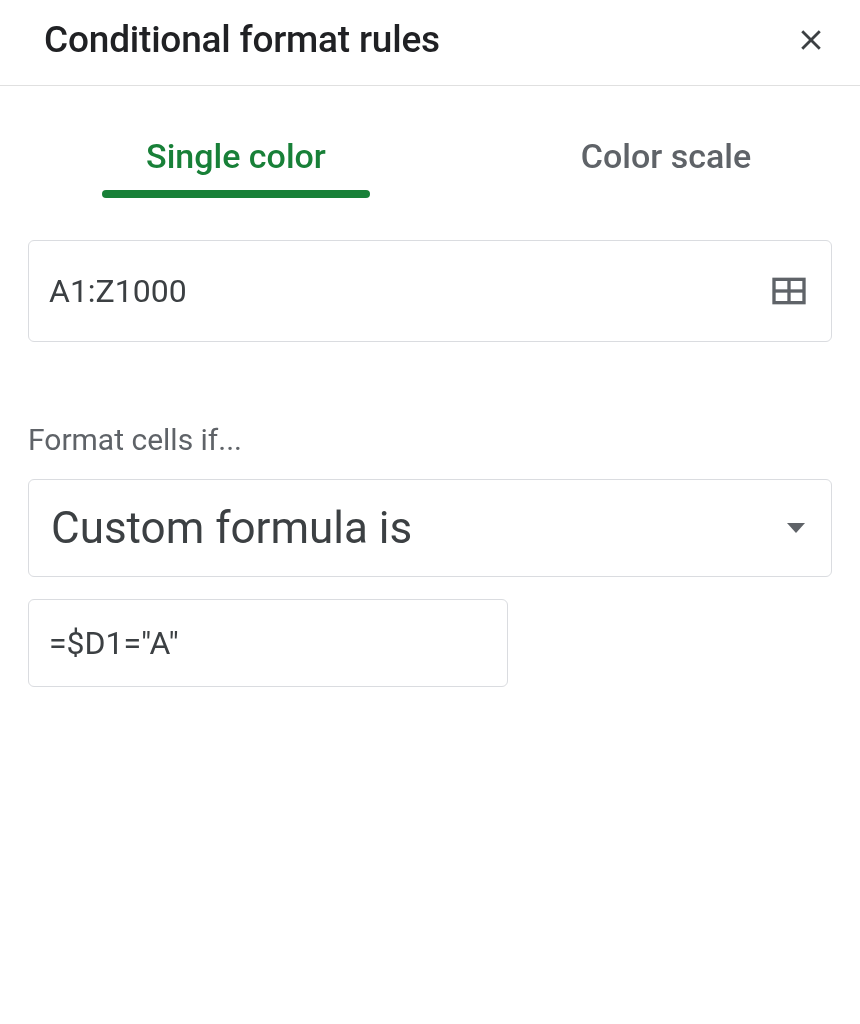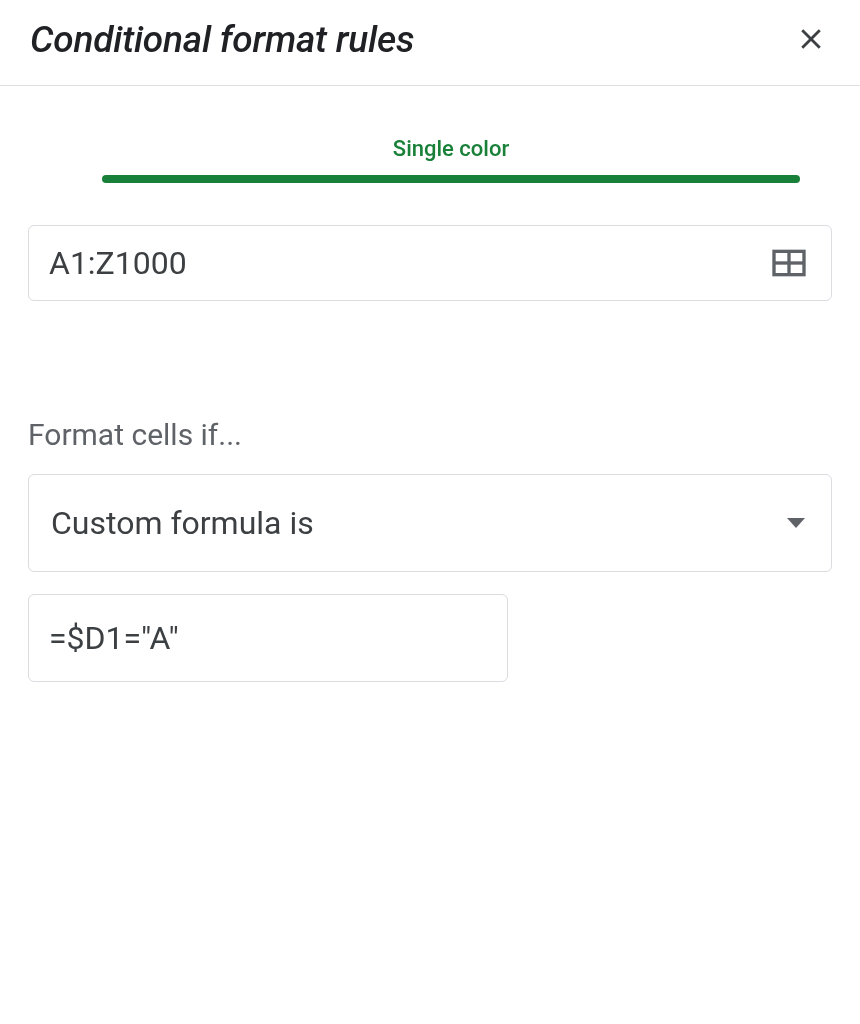--- a/index.html
+++ b/index.html
@@ -10,24 +10,23 @@
     body {
       font-family: 'Google Sans', Roboto, Arial, sans-serif;
       background: #fff;
       width: 860px;
       height: 1024px;
       color: #202124;
     }
     .header {
       display: flex;
       justify-content: space-between;
-      align-items: flex-start;
-      padding: 18px 28px 24px 30px;
+      align-items: flex-end;
+      padding: 18px 28px 24px 44px;
       border-bottom: 1px solid #e0e0e0;
-      font-style: italic;
     }
     .header-title {
       font-size: 37px;
       font-weight: 500;
       color: #202124;
       letter-spacing: -0.2px;
     }
     .close-btn {
       background: none;
       border: none;
@@ -41,21 +40,21 @@
       width: 30px;
       height: 30px;
     }
     .tabs {
       display: flex;
       padding: 32px 0 0 0;
     }
     .tab {
       flex: 1;
       text-align: center;
-      font-size: 22px;
+      font-size: 34px;
       font-weight: 500;
       padding: 18px 0 16px 0;
       cursor: pointer;
       position: relative;
       color: #5f6368;
       margin-left: 42px;
     }
     .tab.active {
       color: #188038;
     }
@@ -76,21 +75,21 @@
       font-weight: 500;
       color: #3c4043;
       margin-bottom: 32px;
     }
     .range-input-wrap {
       display: flex;
       align-items: center;
       border: 1px solid #dadce0;
       border-radius: 6px;
       padding: 0 18px 0 20px;
-      height: 76px;
+      height: 102px;
     }
     .range-input {
       flex: 1;
       border: none;
       outline: none;
       font-size: 32px;
       font-family: inherit;
       color: #3c4043;
       background: transparent;
     }
@@ -106,35 +105,34 @@
       width: 40px;
       height: 40px;
     }
     .section-gap {
       height: 80px;
     }
     .sub-label {
       font-size: 30px;
       color: #5f6368;
       margin-bottom: 22px;
-      margin-top: 36px;
     }
     .select-wrap {
       display: flex;
       align-items: center;
       justify-content: space-between;
       border: 1px solid #dadce0;
       border-radius: 6px;
       padding: 0 26px 0 22px;
       height: 98px;
       cursor: pointer;
       margin-bottom: 22px;
     }
     .select-text {
-      font-size: 32px;
+      font-size: 44px;
       color: #3c4043;
     }
     .caret-down {
       width: 0;
       height: 0;
       border-left: 9px solid transparent;
       border-right: 9px solid transparent;
       border-top: 10px solid #5f6368;
     }
     .formula-input-wrap {
@@ -166,20 +164,23 @@
       <line x1="5" y1="5" x2="19" y2="19"></line>
       <line x1="19" y1="5" x2="5" y2="19"></line>
     </svg>
   </button>
 </div>
 
 <div class="tabs">
   <div class="tab active">
     <span>Single color</span>
     <div class="tab-underline"></div>
+  </div>
+  <div class="tab">
+    <span>Color scale</span>
   </div>
 </div>
 
 <div class="content">
   <div class="range-input-wrap">
     <input class="range-input" type="text" value="A1:Z1000" style="">
     <button class="grid-btn">
       <svg viewBox="0 0 24 24" fill="none" stroke="#5f6368" stroke-width="2">
         <rect x="3" y="5" width="18" height="14"></rect>
         <line x1="3" y1="12" x2="21" y2="12"></line>

